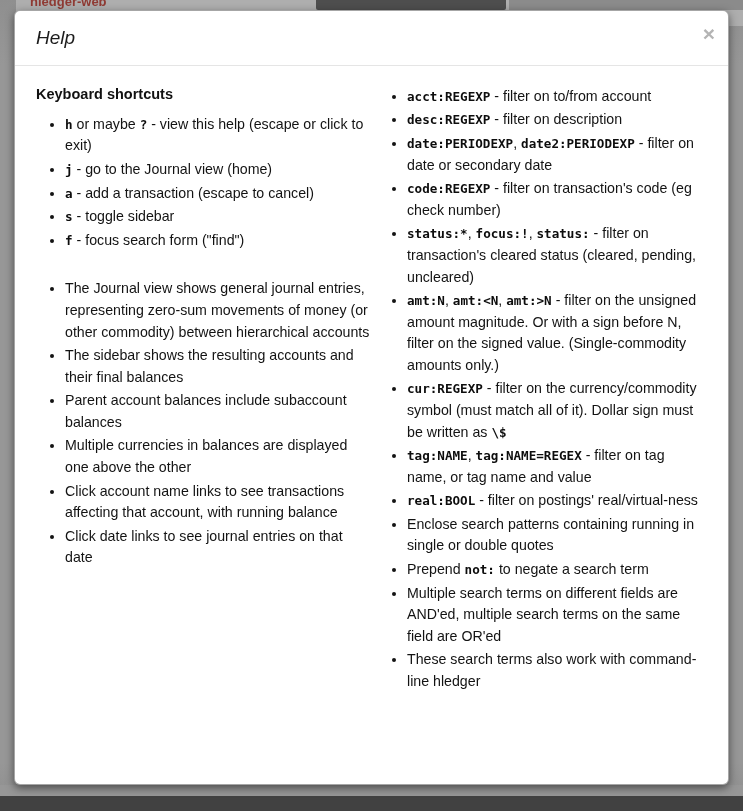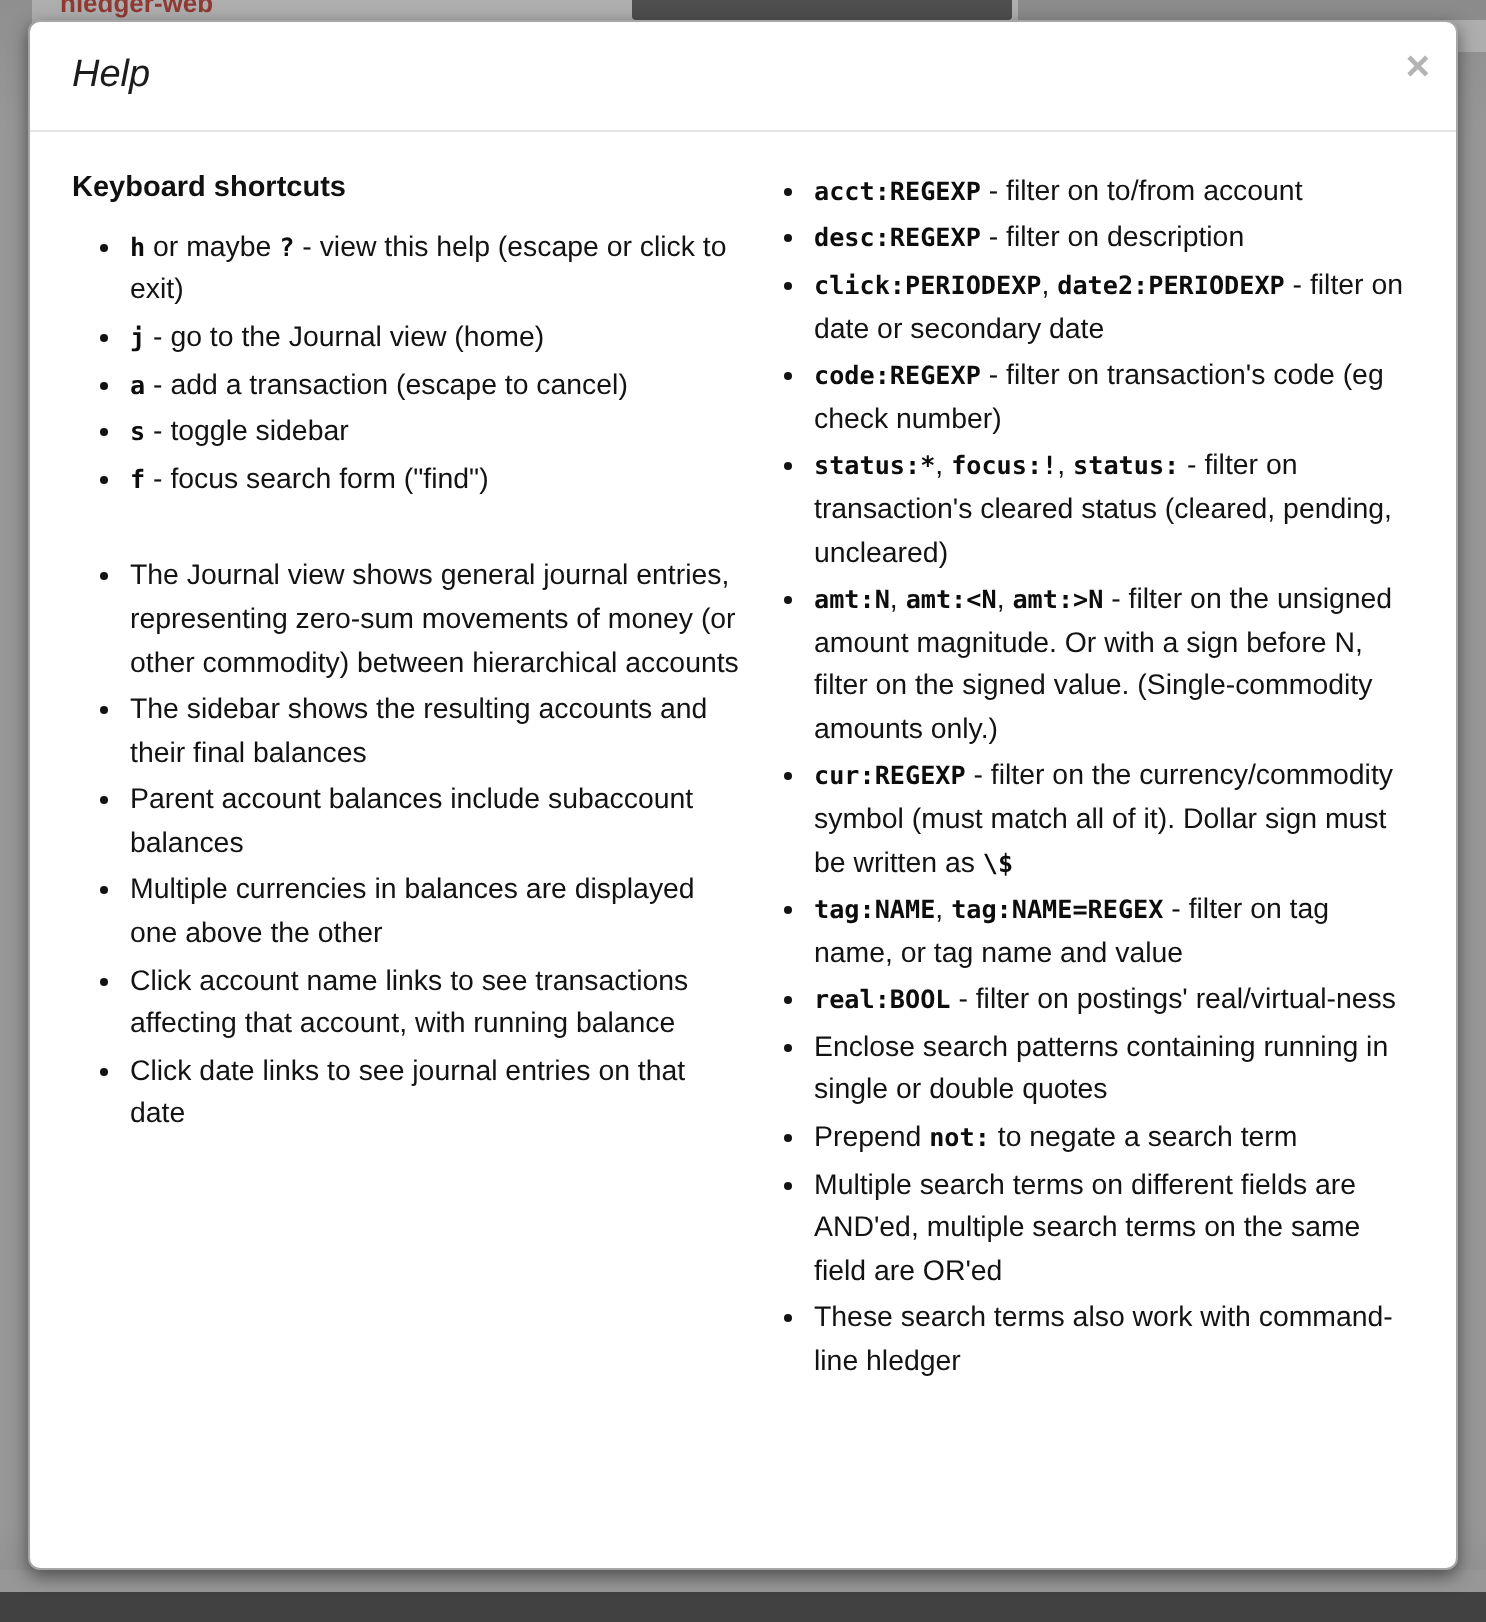--- a/index.html
+++ b/index.html
@@ -105,21 +105,21 @@
             <li>Click account name links to see transactions affecting that account, with running balance</li>
             <li>Click date links to see journal entries on that date</li>
           </ul>
       </div>
     </div>
     <div class="col-right">
       <div class="section">
         <ul class="help-list">
             <li><code>acct:REGEXP</code> - filter on to/from account</li>
             <li><code>desc:REGEXP</code> - filter on description</li>
-            <li><code>click:PERIODEXP</code>, <code>date2:PERIODEXP</code> - filter on date or secondary date</li>
+            <li><code>date:PERIODEXP</code>, <code>date2:PERIODEXP</code> - filter on date or secondary date</li>
             <li><code>code:REGEXP</code> - filter on transaction's code (eg check number)</li>
             <li><code>status:*</code>, <code>focus:!</code>, <code>status:</code> - filter on transaction's cleared status (cleared, pending, uncleared)</li>
             <li><code>amt:N</code>, <code>amt:&lt;N</code>, <code>amt:&gt;N</code> - filter on the unsigned amount magnitude. Or with a sign before N, filter on the signed value. (Single-commodity amounts only.)</li>
             <li><code>cur:REGEXP</code> - filter on the currency/commodity symbol (must match all of it). Dollar sign must be written as <code>\$</code></li>
             <li><code>tag:NAME</code>, <code>tag:NAME=REGEX</code> - filter on tag name, or tag name and value</li>
             <li><code>real:BOOL</code> - filter on postings' real/virtual-ness</li>
             <li>Enclose search patterns containing running in single or double quotes</li>
             <li>Prepend <code>not:</code> to negate a search term</li>
             <li>Multiple search terms on different fields are AND'ed, multiple search terms on the same field are OR'ed</li>
             <li>These search terms also work with command-line hledger</li>

